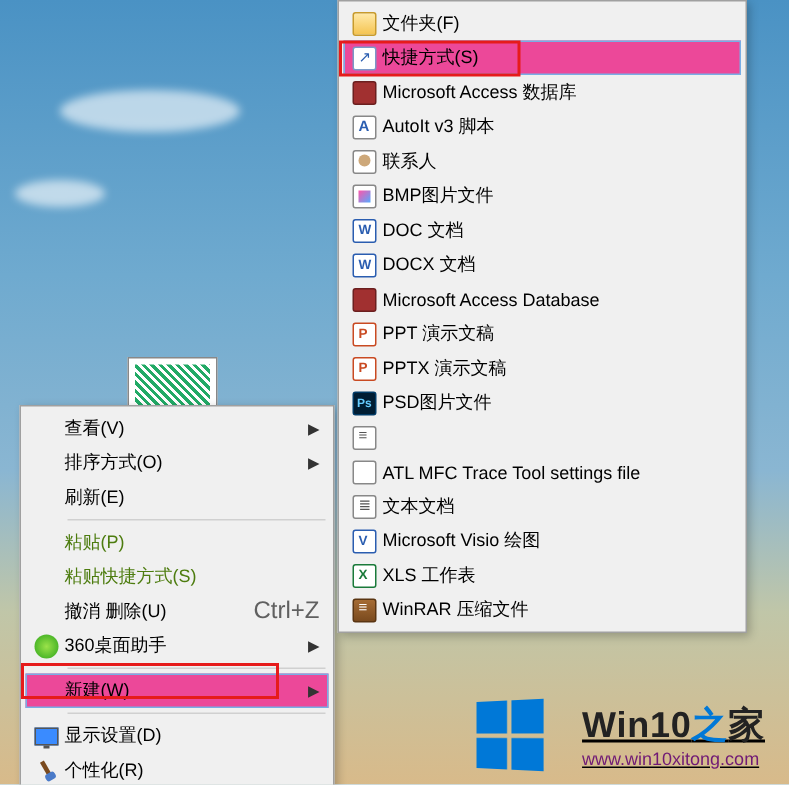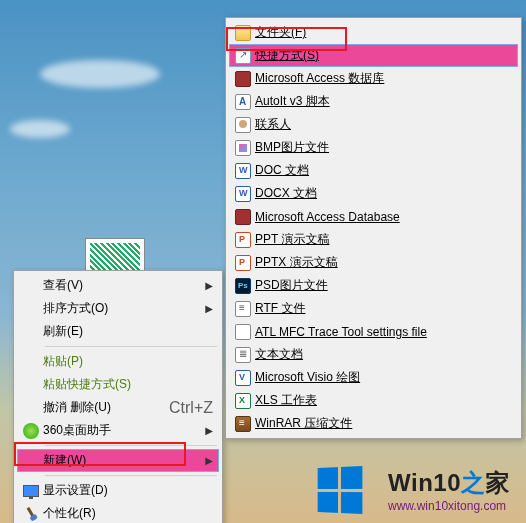--- a/index.html
+++ b/index.html
@@ -33,23 +33,22 @@
     background: #f0f0f0;
     border: 1px solid #a0a0a0;
     box-shadow: 2px 2px 6px rgba(0,0,0,0.25);
     padding: 3px;
   }
   .context-menu {
     top: 270px; left: 13px;
     width: 210px;
   }
   .submenu {
-    top: 17px; left: 225px;
-    width: 297px;
-    text-decoration: underline;
+    top: 0; left: 225px;
+    width: 273px;
   }
   .menu-item {
     display: flex; align-items: center;
     height: 23px;
     padding: 0 6px 0 2px;
     color: #000;
     position: relative;
     cursor: default;
   }
   .menu-item.disabled { color: #4d7c0f; }
@@ -95,20 +94,21 @@
   .monitor { width:16px; height:12px; border:1px solid #555; background:#3a8bff; display:inline-block; position:relative; }
   .monitor::after { content:""; position:absolute; bottom:-3px; left:5px; width:4px; height:2px; background:#555; }
   .brush { width:14px; height:14px; display:inline-block; transform: rotate(-30deg); }
   .brush::before { content:""; display:block; width:3px; height:10px; background:#7a4a1e; margin:0 auto; }
   .brush::after { content:""; display:block; width:7px; height:5px; background:#4a7ac8; border-radius:2px; margin: -1px auto 0; }
   
   .watermark {
     position: absolute; right: 16px; bottom: 10px;
     display: flex; align-items: center; gap: 26px;
     font-family: "Segoe UI", Arial, sans-serif;
+    text-decoration: underline;
   }
   .winlogo { width: 46px; height: 46px; display: grid; grid-template: 1fr 1fr / 1fr 1fr; gap: 3px; transform: perspective(120px) rotateY(-14deg); }
   .winlogo div { background: #0078d7; }
   .wmtext { display: flex; flex-direction: column; }
   .wmtitle { font-size: 24px; font-weight: 600; color: #222; letter-spacing: 0.5px; }
   .wmurl { font-size: 12px; color: #701a75; }
   .zhi { color: #0078d7; }
 </style>
 </head>
 <body>
@@ -259,21 +259,20 @@
     <div class="menu-item">
       <span class="icon-slot">
         <span class="ico psd"></span>
       </span>
       <span class="label">PSD图片文件</span>
     </div>
     <div class="menu-item">
       <span class="icon-slot">
         <span class="ico rtf"></span>
       </span>
-      <span class="label">RTF 文件</span>
     </div>
     <div class="menu-item">
       <span class="icon-slot">
         <span class="ico generic"></span>
       </span>
       <span class="label">ATL MFC Trace Tool settings file</span>
     </div>
     <div class="menu-item">
       <span class="icon-slot">
         <span class="ico txt"></span>

